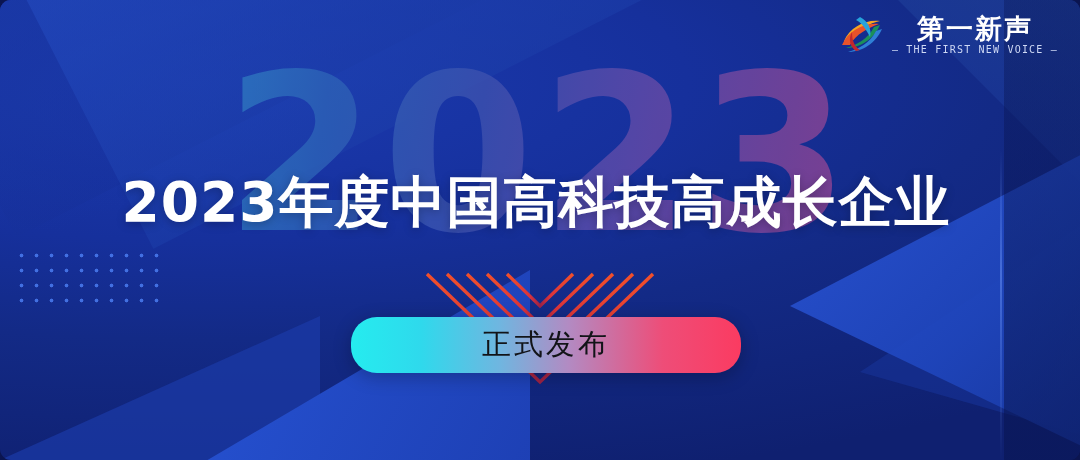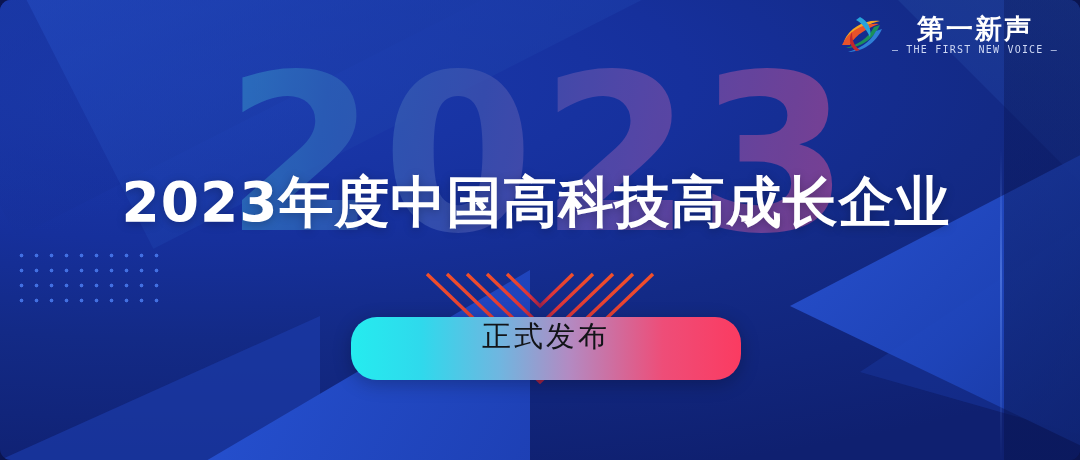--- a/index.html
+++ b/index.html
@@ -145,26 +145,26 @@
     letter-spacing:1px;
     text-shadow:0 2px 10px rgba(0,0,0,.25);
     white-space:nowrap;
   }
   .title .l2{display:block;}
 
   
   .pill{
     position:absolute;
     left:351px;top:317px;
-    width:390px;height:63px;
+    width:390px;height:56px;
     border-radius:26px;
     background:linear-gradient(90deg,
         #25ecef 0%, #2fd9ec 18%, #6fb6e0 38%,
         #b38ac2 56%, #ee4d78 80%, #fb3b61 100%);
-    display:flex;align-items:flex-start;justify-content:center;
+    display:flex;align-items:center;justify-content:center;
     box-shadow:0 4px 18px rgba(0,0,0,.25);
   }
   .pill-label{
     color:#121418;
     font-family:"DejaVu Sans","Liberation Sans",sans-serif;
     font-weight:400;
     font-size:29px;
     letter-spacing:3px;
   }
 

